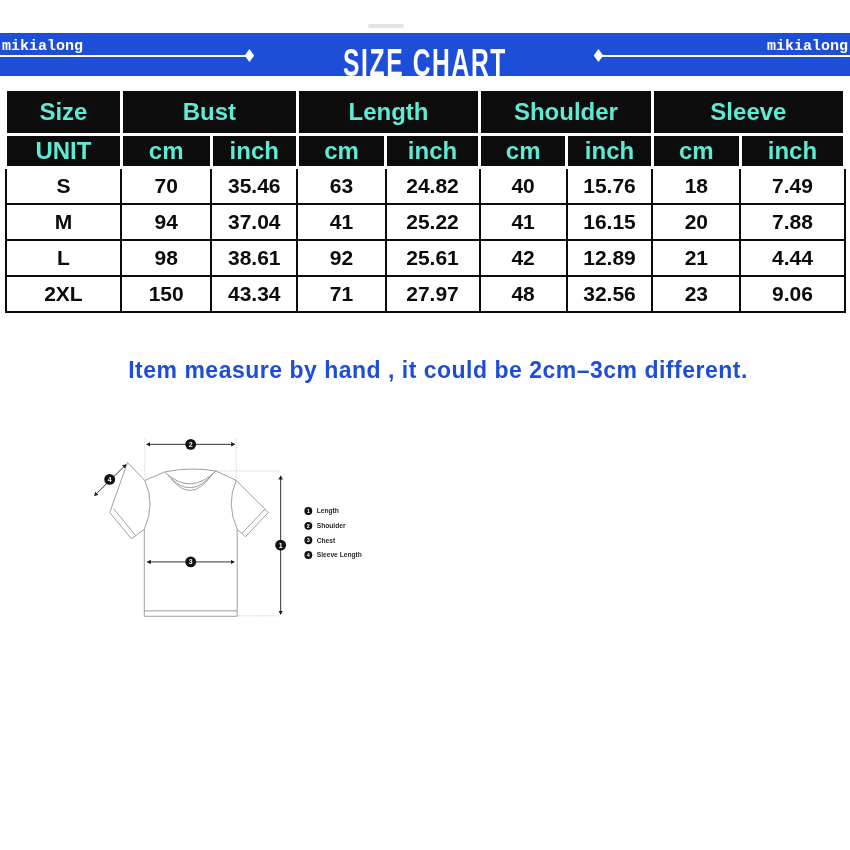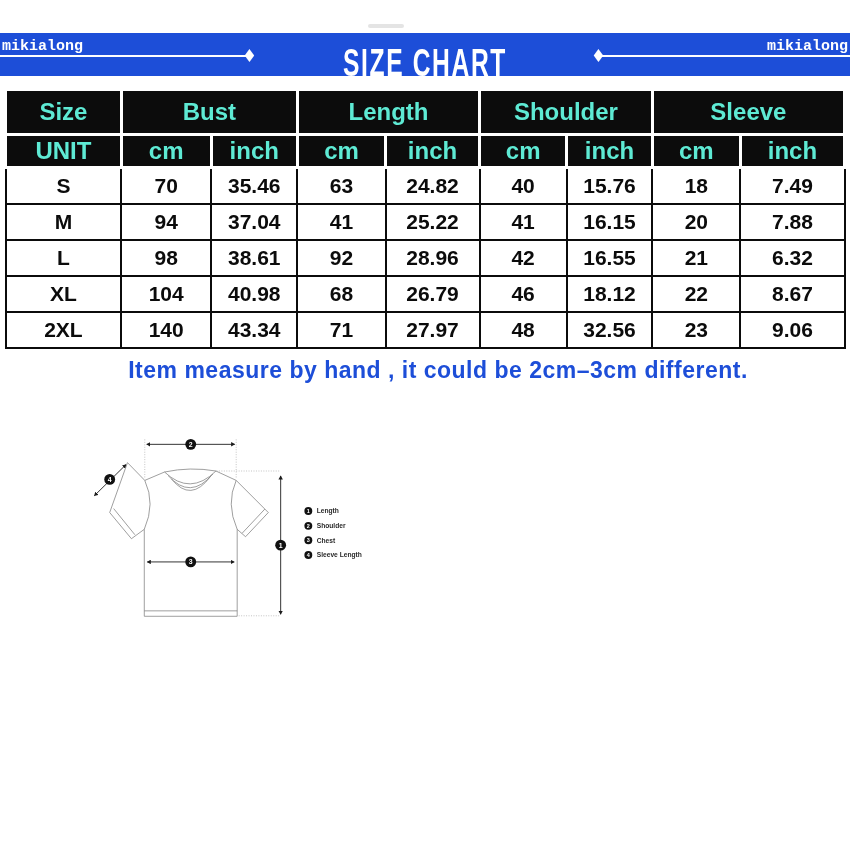--- a/index.html
+++ b/index.html
@@ -143,40 +143,29 @@
         <td>41</td>
         <td>16.15</td>
         <td>20</td>
         <td>7.88</td>
       </tr>
       <tr>
         <td>L</td>
         <td>98</td>
         <td>38.61</td>
         <td>92</td>
-        <td>28.96</td>
+        <td>25.61</td>
         <td>42</td>
-        <td>16.55</td>
+        <td>12.89</td>
         <td>21</td>
-        <td>6.32</td>
-      </tr>
-      <tr>
-        <td>XL</td>
-        <td>104</td>
-        <td>40.98</td>
-        <td>68</td>
-        <td>26.79</td>
-        <td>46</td>
-        <td>18.12</td>
-        <td>22</td>
-        <td>8.67</td>
+        <td>4.44</td>
       </tr>
       <tr>
         <td>2XL</td>
-        <td>140</td>
+        <td>150</td>
         <td>43.34</td>
         <td>71</td>
         <td>27.97</td>
         <td>48</td>
         <td>32.56</td>
         <td>23</td>
         <td>9.06</td>
       </tr>
     </tbody>
   </table>

